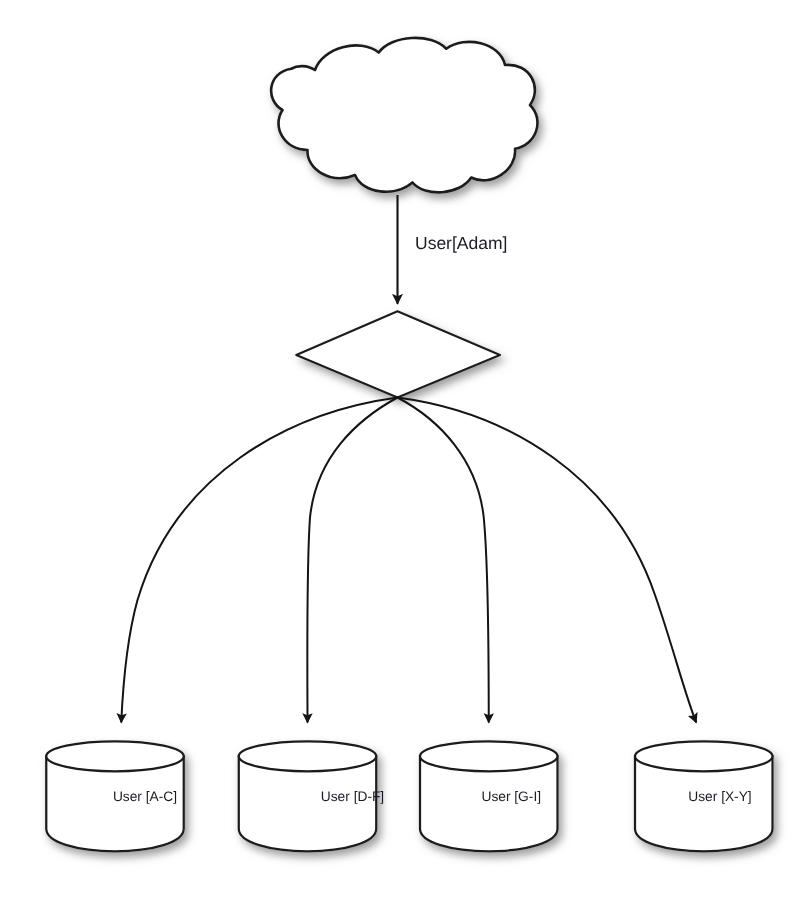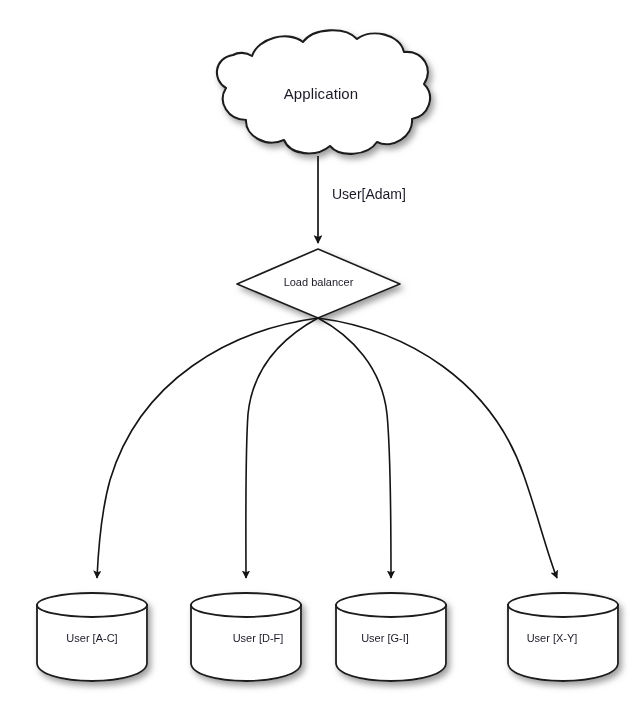--- a/index.html
+++ b/index.html
@@ -40,20 +40,21 @@
     letter-spacing: 0.1px;
   }
   .label-diamond {
     font-size: 11px;
   }
   .label-edge {
     font-size: 14px;
   }
   .label-db {
     font-size: 11px;
+    padding-left: 24px;
   }
 </style>
 </head>
 <body>
 
 <div id="diagram-root">
 
   <svg id="diagram-svg" viewBox="0 0 642 728" xmlns="http://www.w3.org/2000/svg">
     <defs>
       <filter id="soft-shadow" x="-30%" y="-30%" width="170%" height="170%">
@@ -112,25 +113,23 @@
     <g filter="url(#soft-shadow)">
       <path d="M 336 605 L 336 663 C 336 674, 361 681, 391 681 C 421 681, 446 674, 446 663 L 446 605 Z" fill="#ffffff" stroke="#1a1a1a" stroke-width="1.8"></path>
       <ellipse cx="391" cy="605" rx="55" ry="12" fill="#ffffff" stroke="#1a1a1a" stroke-width="1.8"></ellipse>
     </g>
     <g filter="url(#soft-shadow)">
       <path d="M 508 605 L 508 663 C 508 674, 533 681, 563 681 C 593 681, 618 674, 618 663 L 618 605 Z" fill="#ffffff" stroke="#1a1a1a" stroke-width="1.8"></path>
       <ellipse cx="563" cy="605" rx="55" ry="12" fill="#ffffff" stroke="#1a1a1a" stroke-width="1.8"></ellipse>
     </g>
   </svg>
 
-  <div class="node-label label-cloud" style="left:0; top:85px; width:642px;">Application</div>
 
   <div class="node-label label-edge" style="left:332px; top:186px;">User[Adam]</div>
 
-  <div class="node-label label-diamond" style="left:237px; top:276px; width:163px;">Load balancer</div>
 
   <div class="node-label label-db" style="left:37px; top:632px; width:110px;">User [A-C]</div>
 
   <div class="node-label label-db" style="left:191px; top:632px; width:110px;margin-left:12px;">User [D-F]</div>
 
   <div class="node-label label-db" style="left:336px; top:632px; width:98px;">User [G-I]</div>
 
   <div class="node-label label-db" style="left:508px; top:632px; width:88px;">User [X-Y]</div>
 
 </div>

